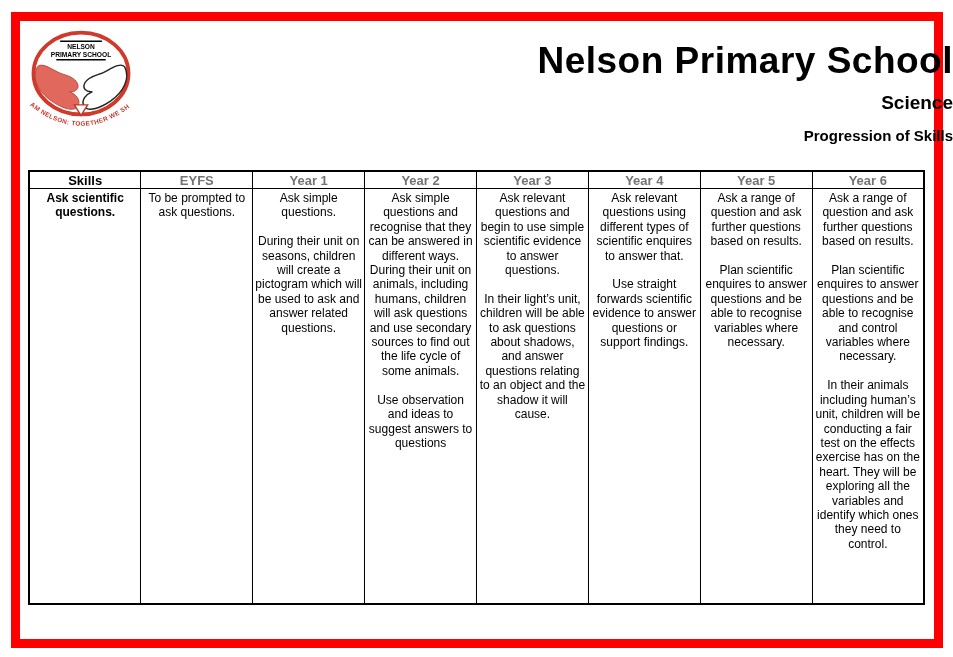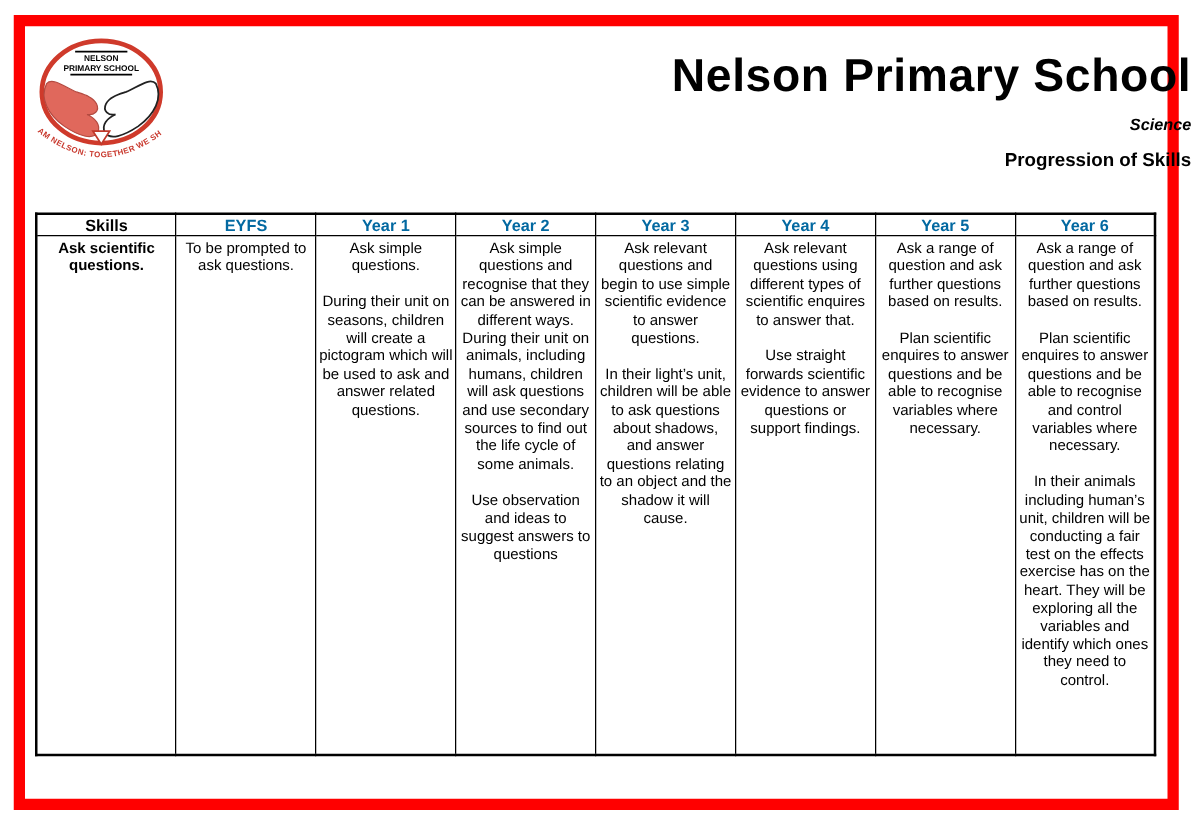--- a/index.html
+++ b/index.html
@@ -30,23 +30,22 @@
   }
   .school-title{
     margin:0;
     padding-top:40px;
     font-size:37px;
     font-weight:bold;
     letter-spacing:0.5px;
   }
   .subject-title{
     margin:10px 0 0 0;
-    font-size:13px;
+    font-size:19px;
     font-weight:bold;
-    font-style:italic;
   }
   .doc-title{
     margin:13px 0 0 0;
     font-size:15px;
     font-weight:bold;
   }
   
   .table-wrap{
     position:absolute;left:28px;top:170px;width:897px;
   }
@@ -62,21 +61,21 @@
   table.skills th{
     height:16px;
     font-size:13px;
     font-weight:bold;
     text-align:center;
     padding:0 2px;
     background:#fff;
   }
   th.year-head{
     background:var(--header-red,#ff0000);
-    color:#0369a1;
+    color:#737373;
   }
   table.skills td{
     height:410px;
     vertical-align:top;
     text-align:center;
     font-size:12px;
     line-height:14.4px;
     padding:2px 2px 2px 2px;
     white-space:pre-line;
     background:#fff;

